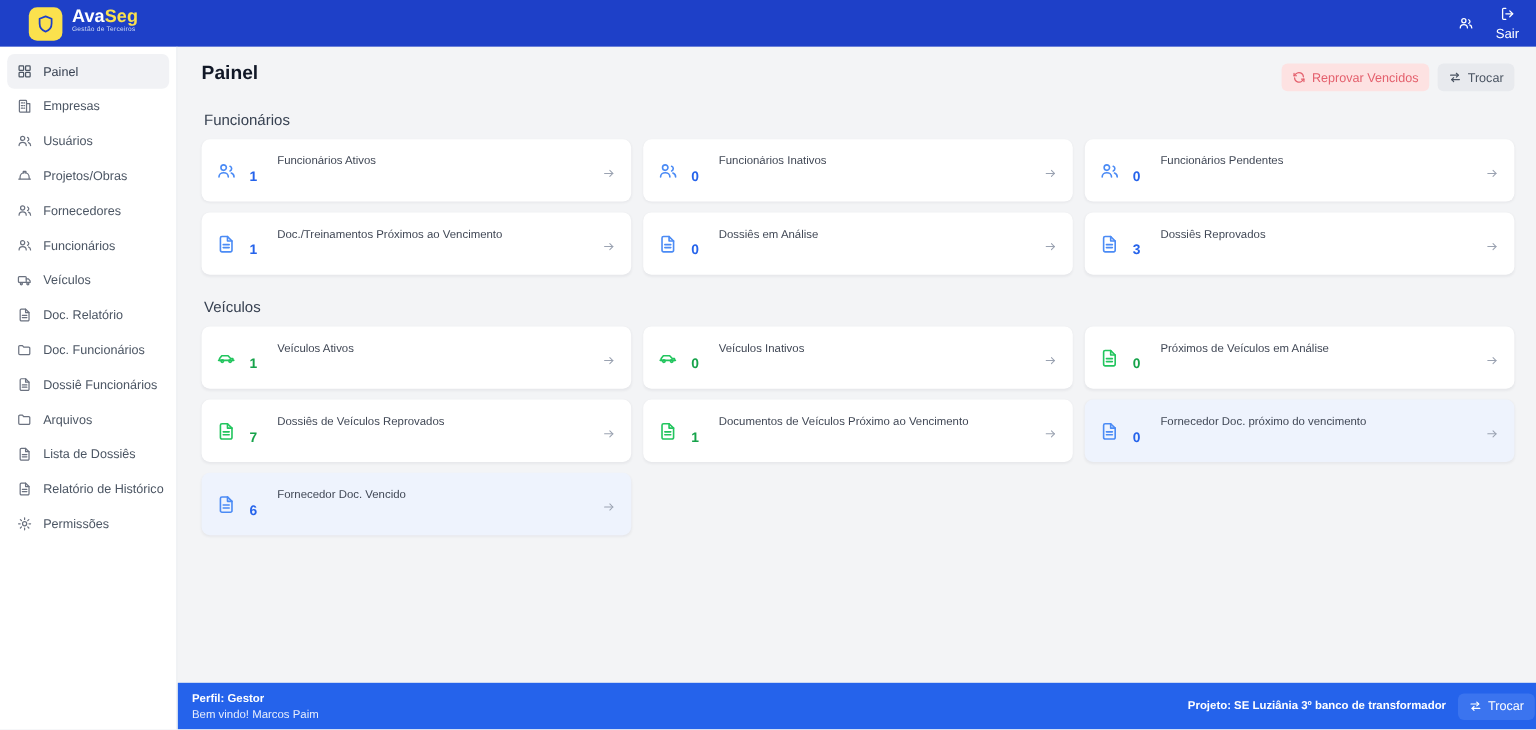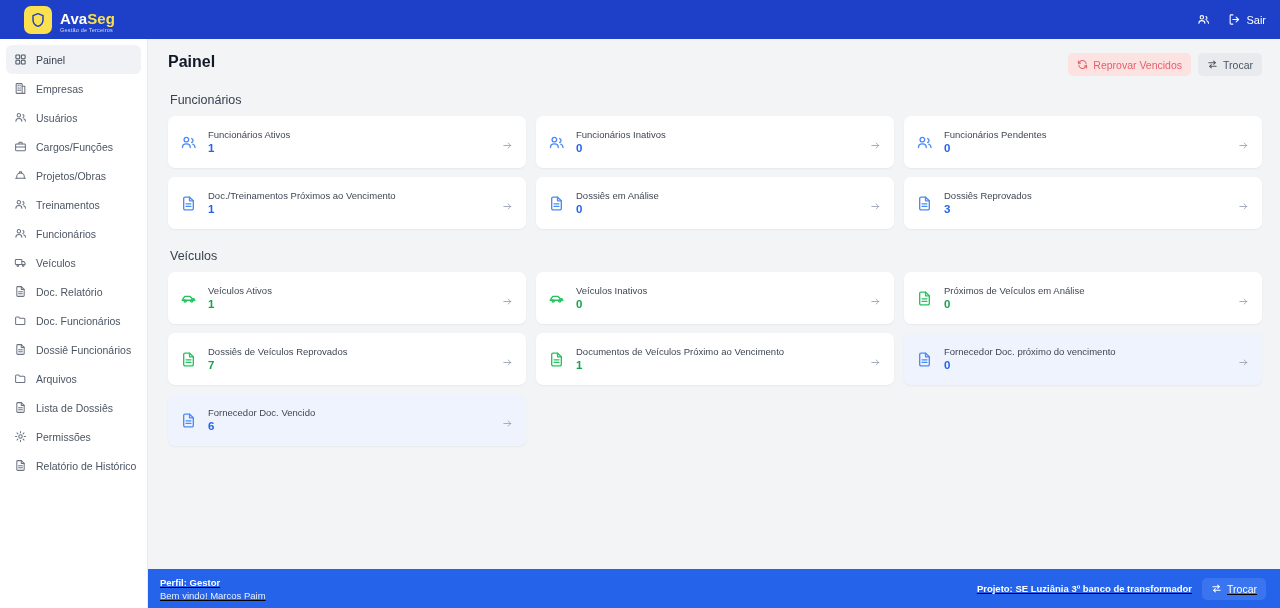--- a/index.html
+++ b/index.html
@@ -8,33 +8,33 @@
     font-family: "Liberation Sans", sans-serif;
     background: #f3f4f6; overflow: hidden;
   }
 
   
   .topbar {
     height: 39px; background: #1e40c8;
     display: flex; align-items: center; justify-content: space-between;
     padding: 0 14px 0 12px;
   }
-  .brand { display: flex; align-items: flex-end; gap: 8px; padding-left: 12px; }
+  .brand { display: flex; align-items: flex-start; gap: 8px; padding-left: 12px; }
   .brand-mark {
     width: 28px; height: 28px; border-radius: 7px; background: #fbe14d;
     display: flex; align-items: center; justify-content: center;
   }
   .brand-text { display: flex; flex-direction: column; line-height: 1; }
   .brand-name { font-size: 15px; font-weight: bold; color: #ffffff; letter-spacing: .1px; }
   .brand-name .accent { color: #fbe14d; }
   .brand-sub { font-size: 5.5px; color: #cfd9f5; margin-top: 2px; letter-spacing: .2px; }
   .top-right { display: flex; align-items: center; gap: 18px; }
   .top-action {
     display: flex; align-items: center; gap: 5px;
-    color: #ffffff; font-size: 11px;
+    color: #ffffff; font-size: 11px; flex-direction: column;
   }
 
   
   .shell { display: flex; height: 569px; }
 
   
   .sidebar {
     width: 148px; background: #ffffff; border-right: 1px solid #e7e9ee;
     padding: 6px 0 0 0; flex-shrink: 0;
   }
@@ -78,32 +78,32 @@
   .card {
     background: #ffffff; border-radius: 7px; height: 52px;
     display: flex; align-items: center; padding: 0 13px 0 12px;
     gap: 11px; box-shadow: 0 1px 2px rgba(16,24,40,.05);
   }
   .card.tinted { background: #eef3fd; }
   .card-icon { width: 17px; height: 17px; flex-shrink: 0; }
   .card-body { flex: 1; display: flex; flex-direction: column; gap: 3px; min-width: 0; }
   .card-label {
     font-size: 9.5px; color: #3f4654; line-height: 1.1;
-    white-space: nowrap; overflow: hidden; text-overflow: ellipsis;
+    white-space: nowrap; overflow: hidden; text-overflow: ellipsis; margin-left: 23px;
   }
   .card-value { font-size: 11.5px; font-weight: bold; line-height: 1; }
   .card-value.blue { color: #2563eb; }
   .card-value.green { color: #16a34a; }
   .card-arrow { width: 11px; height: 11px; flex-shrink: 0; color: #9aa2b1; }
 
   
   .footer {
     position: absolute; left: 0; right: 0; bottom: 0; height: 39px;
     background: #2563eb; display: flex; align-items: center;
-    justify-content: space-between; padding: 0 14px 0 12px; text-decoration: underline;
+    justify-content: space-between; padding: 0 1px 0 12px;
   }
   .footer-left { display: flex; flex-direction: column; gap: 2px; }
   .footer-profile { font-size: 9.5px; font-weight: bold; color: #ffffff; }
   .footer-welcome { font-size: 9.5px; color: #e8eefc; }
   .footer-right { display: flex; align-items: center; gap: 10px; }
   .footer-project { font-size: 9.5px; font-weight: bold; color: #ffffff; }
   .btn-footer {
     display: flex; align-items: center; gap: 5px;
     height: 22px; padding: 0 9px; border-radius: 5px;
     background: #3b74ef; color: #ffffff; font-size: 10.5px;
@@ -175,46 +175,36 @@
             <circle cx="9" cy="8" r="3.2"></circle>
             <path d="M3.5 19c0-3 2.5-5 5.5-5s5.5 2 5.5 5"></path>
             <path d="M16.5 6.4a3 3 0 0 1 0 5.6M18 14.4c2 .7 3.2 2.3 3.2 4.6"></path>
           </svg>
         </span>
         <span>Usuários</span>
       </div>
       <div class="nav-item">
         <span style="display: flex;">
           <svg width="13" height="13" viewBox="0 0 24 24" fill="none" stroke="#6b7280" stroke-width="1.9" stroke-linecap="round" stroke-linejoin="round">
-            <rect x="3" y="7.5" width="18" height="12.5" rx="1.6"></rect>
-            <path d="M9 7.5V5.4A1.4 1.4 0 0 1 10.4 4h3.2A1.4 1.4 0 0 1 15 5.4v2.1"></path>
-            <path d="M3 13h18"></path>
-          </svg>
-        </span>
-        <span>Cargos/Funções</span>
-      </div>
-      <div class="nav-item">
-        <span style="display: flex;">
-          <svg width="13" height="13" viewBox="0 0 24 24" fill="none" stroke="#6b7280" stroke-width="1.9" stroke-linecap="round" stroke-linejoin="round">
             <path d="M3 17h18"></path>
             <path d="M5 16.5v-2.3A7 7 0 0 1 12 7.3a7 7 0 0 1 7 6.9v2.3"></path>
             <path d="M10 7.7V5.2h4v2.5"></path>
           </svg>
         </span>
         <span>Projetos/Obras</span>
       </div>
       <div class="nav-item">
         <span style="display: flex;">
           <svg width="13" height="13" viewBox="0 0 24 24" fill="none" stroke="#6b7280" stroke-width="1.9" stroke-linecap="round" stroke-linejoin="round">
             <circle cx="9" cy="8" r="3.2"></circle>
             <path d="M3.5 19c0-3 2.5-5 5.5-5s5.5 2 5.5 5"></path>
             <path d="M16.5 6.4a3 3 0 0 1 0 5.6M18 14.4c2 .7 3.2 2.3 3.2 4.6"></path>
           </svg>
         </span>
-        <span>Treinamentos</span>
+        <span>Fornecedores</span>
       </div>
       <div class="nav-item">
         <span style="display: flex;">
           <svg width="13" height="13" viewBox="0 0 24 24" fill="none" stroke="#6b7280" stroke-width="1.9" stroke-linecap="round" stroke-linejoin="round">
             <circle cx="9" cy="8" r="3.2"></circle>
             <path d="M3.5 19c0-3 2.5-5 5.5-5s5.5 2 5.5 5"></path>
             <path d="M16.5 6.4a3 3 0 0 1 0 5.6M18 14.4c2 .7 3.2 2.3 3.2 4.6"></path>
           </svg>
         </span>
         <span>Funcionários</span>
@@ -272,35 +262,35 @@
             <path d="M13.5 3H7a1.8 1.8 0 0 0-1.8 1.8v14.4A1.8 1.8 0 0 0 7 21h10a1.8 1.8 0 0 0 1.8-1.8V8.2Z"></path>
             <path d="M13.5 3v5.2h5.3"></path>
             <path d="M8.5 12.5h7M8.5 16h7"></path>
           </svg>
         </span>
         <span>Lista de Dossiês</span>
       </div>
       <div class="nav-item">
         <span style="display: flex;">
           <svg width="13" height="13" viewBox="0 0 24 24" fill="none" stroke="#6b7280" stroke-width="1.9" stroke-linecap="round" stroke-linejoin="round">
-            <circle cx="12" cy="12" r="3.2"></circle>
-            <path d="M12 2.8v2.4M12 18.8v2.4M21.2 12h-2.4M5.2 12H2.8M18.5 5.5l-1.7 1.7M7.2 16.8l-1.7 1.7M18.5 18.5l-1.7-1.7M7.2 7.2 5.5 5.5"></path>
-          </svg>
-        </span>
-        <span>Permissões</span>
-      </div>
-      <div class="nav-item">
-        <span style="display: flex;">
-          <svg width="13" height="13" viewBox="0 0 24 24" fill="none" stroke="#6b7280" stroke-width="1.9" stroke-linecap="round" stroke-linejoin="round">
             <path d="M13.5 3H7a1.8 1.8 0 0 0-1.8 1.8v14.4A1.8 1.8 0 0 0 7 21h10a1.8 1.8 0 0 0 1.8-1.8V8.2Z"></path>
             <path d="M13.5 3v5.2h5.3"></path>
             <path d="M8.5 12.5h7M8.5 16h7"></path>
           </svg>
         </span>
         <span>Relatório de Histórico</span>
+      </div>
+      <div class="nav-item">
+        <span style="display: flex;">
+          <svg width="13" height="13" viewBox="0 0 24 24" fill="none" stroke="#6b7280" stroke-width="1.9" stroke-linecap="round" stroke-linejoin="round">
+            <circle cx="12" cy="12" r="3.2"></circle>
+            <path d="M12 2.8v2.4M12 18.8v2.4M21.2 12h-2.4M5.2 12H2.8M18.5 5.5l-1.7 1.7M7.2 16.8l-1.7 1.7M18.5 18.5l-1.7-1.7M7.2 7.2 5.5 5.5"></path>
+          </svg>
+        </span>
+        <span>Permissões</span>
       </div>
     </nav>
 
   <main class="main">
     <div class="main-scroll">
       <div class="page-head">
         <h1 class="page-title">Painel</h1>
         <div class="head-actions">
           <button class="btn btn-danger">
             <svg width="11" height="11" viewBox="0 0 24 24" fill="none" stroke="currentColor" stroke-width="2.2" stroke-linecap="round" stroke-linejoin="round">

